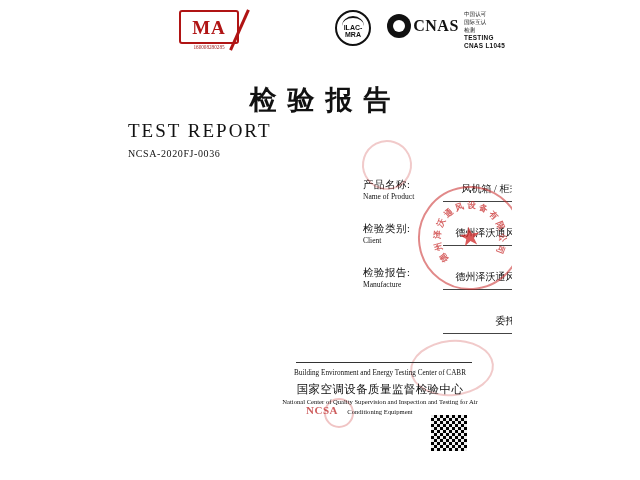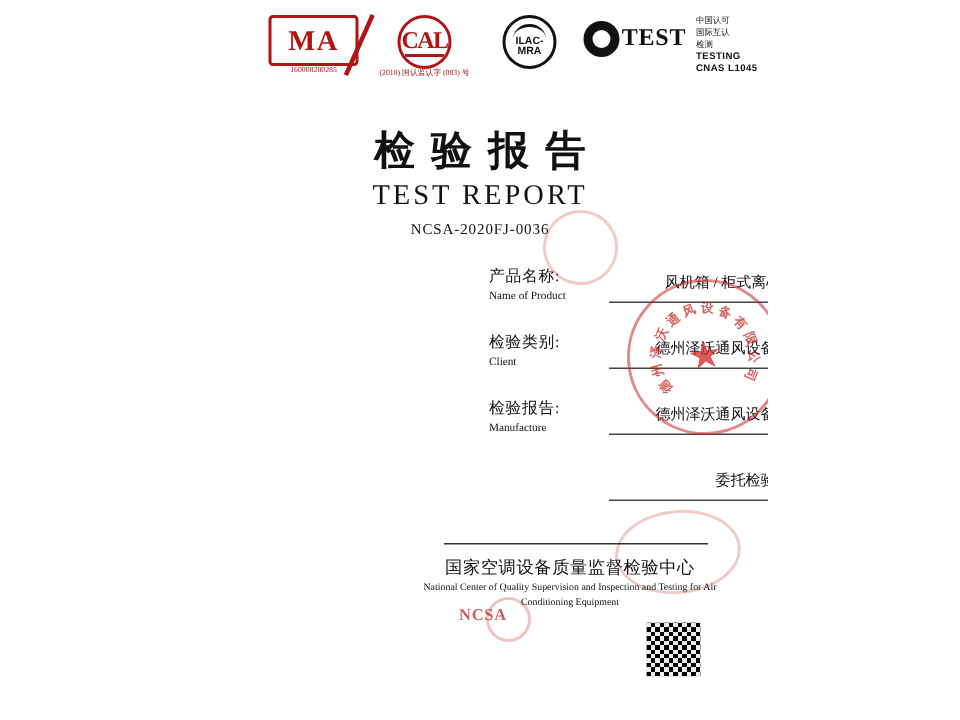--- a/index.html
+++ b/index.html
@@ -209,47 +209,46 @@
     font-size: 27px;
     font-weight: bold;
     letter-spacing: 11px;
     color: #111;
     text-indent: 11px;
   }
   .title-en {
     position: absolute;
     left: 0; right: 0;
     top: 120px;
-    text-align: center;
     font-family: "Liberation Serif", serif;
     font-size: 19px;
     letter-spacing: 2px;
     color: #111;
   }
   .report-no {
     position: absolute;
     left: 0; right: 0;
     top: 148px;
-    text-align: center;
     font-family: "Liberation Serif", serif;
     font-size: 10px;
     letter-spacing: 0.6px;
     color: #111;
   }
 
   
   .fields {
     position: absolute;
     left: 198px;
     top: 178px;
     width: 262px;
   }
   .field {
     position: relative;
     height: 44px;
+    margin-left: 37px;
   }
   .f-label {
     position: absolute;
     left: 0;
     top: 0;
     width: 78px;
   }
   .f-label .cn {
     font-size: 10.5px;
     line-height: 14px;
@@ -421,39 +420,32 @@
     <div class="cert-row">
 
       <div class="cert mark-ma">
         <div class="ma-box">
           <div class="ma-text">MA</div>
           <div class="ma-slash"></div>
         </div>
         <div class="cap">160008280285</div>
       </div>
 
-      <div class="cert mark-cal">
-        <div class="cal-circle">
-          <div class="cal-inner">CAL</div>
-          <div class="cal-bar"></div>
-        </div>
-        <div class="cap">(2018) 国认监认字 (083) 号</div>
-      </div>
 
       <div class="cert mark-ilac">
         <div class="ilac-circle">
           <div class="ilac-arc"></div>
           <div class="ilac-txt">ILAC-MRA</div>
         </div>
       </div>
 
       <div class="cert mark-cnas">
         <div class="cnas-wrap">
           <div class="cnas-dot"></div>
-          <div class="cnas-word">TEST</div>
+          <div class="cnas-word">CNAS</div>
         </div>
       </div>
 
       <div class="cert mark-testing">
         <div class="testing-lines">
           <div>中国认可</div>
           <div>国际互认</div>
           <div>检测</div>
           <div class="bold">TESTING</div>
           <div class="bold">CNAS L1045</div>
@@ -517,20 +509,21 @@
           <span style="transform: rotate(119.167deg) translate(-50%, -38px);">司</span>
         </div>
       </div>
 
     <div class="seal seal-bl"></div>
     <div class="seal seal-bl2"></div>
     <div class="ncsa-mark">NCSA</div>
 
     <div class="footer-rule"></div>
     <div class="footer">
+      <div class="en1">Building Environment and Energy Testing Center of CABR</div>
       <div class="cn2">国家空调设备质量监督检验中心</div>
       <div class="en2">National Center of Quality Supervision and Inspection and Testing for Air Conditioning Equipment</div>
     </div>
 
     <div class="qr"></div>
 
   </div>
 </div>
 
 </body></html>

